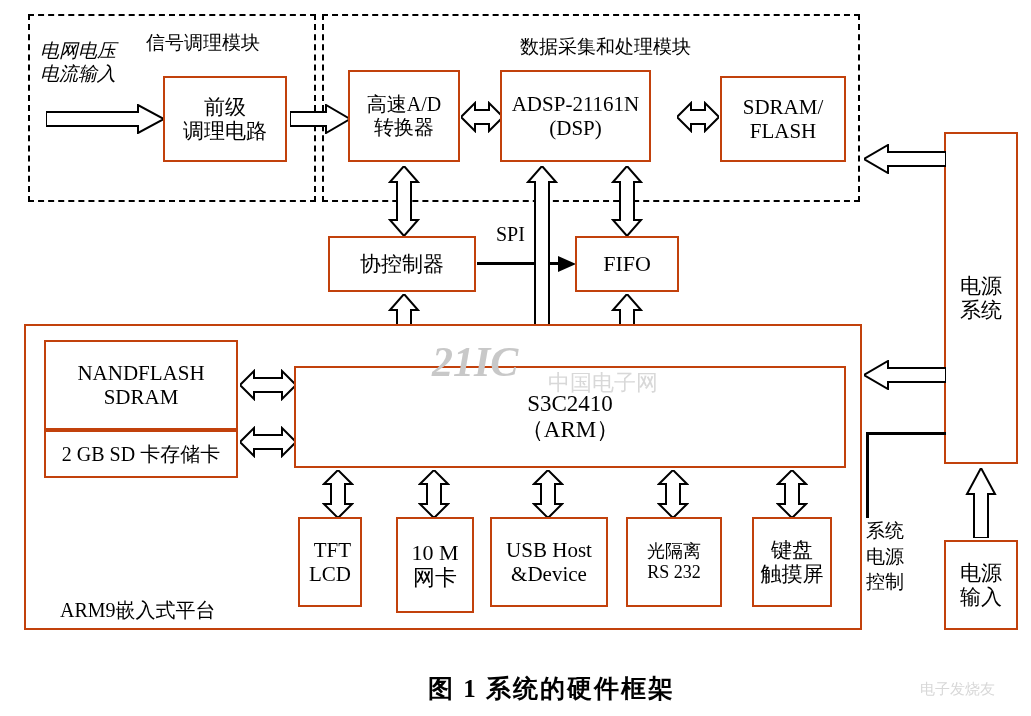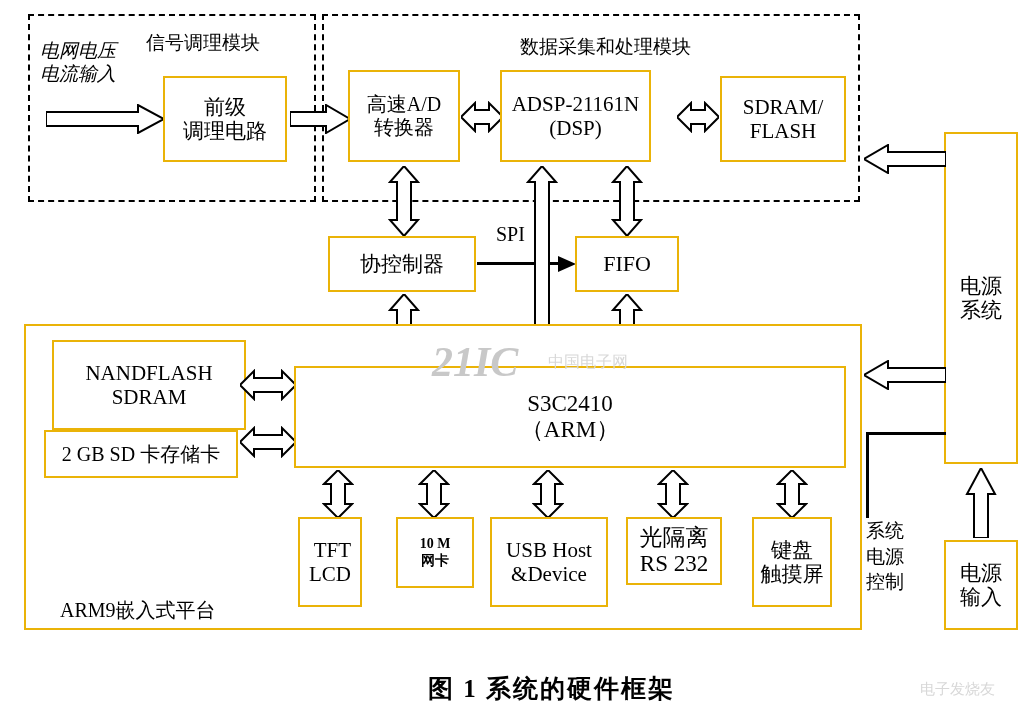--- a/index.html
+++ b/index.html
@@ -11,21 +11,21 @@
     position: relative;
     width: 1031px;
     height: 716px;
     background: #ffffff;
     font-family: "Liberation Serif", serif;
     color: #000000;
     overflow: hidden;
   }
   .box {
     position: absolute;
-    border: 2px solid #eab308;
+    border: 2px solid #c2410c;
     background: #fff;
     display: flex;
     align-items: center;
     justify-content: center;
     text-align: center;
     line-height: 1.15;
     box-sizing: border-box;
   }
   .dashed {
     position: absolute;
@@ -187,21 +187,21 @@
 
   <div class="arrow" style="left:526px; top:166px;">
     <svg width="32" height="212" viewBox="0 0 32 212">
       <polygon points="16,0 30,16 23,16 23,196 30,196 16,212 2,196 9,196 9,16 2,16" fill="#ffffff" stroke="#000000" stroke-width="2"></polygon>
     </svg>
   </div>
 
   <div class="box" style="left:24px; top:324px; width:838px; height:306px;"></div>
   <div class="plain lbl" style="left:60px; top:550px; width:230px; font-size:20px; text-align:left;margin-top:48px;">ARM9嵌入式平台</div>
 
-  <div class="box lbl" style="left:44px; top:340px; width:194px; height:90px; font-size:21px;margin-left:8px;">NANDFLASH
+  <div class="box lbl" style="left:44px; top:340px; width:194px; height:90px; font-size:21px;">NANDFLASH
 SDRAM</div>
 
   <div class="box lbl" style="left:44px; top:430px; width:194px; height:48px; font-size:20px;">2 GB SD 卡存储卡</div>
 
   <div class="arrow" style="left:240px; top:369px;">
     <svg width="56" height="32" viewBox="0 0 56 32">
       <polygon points="0,16 14,2 14,9 42,9 42,2 56,16 42,30 42,23 14,23 14,30" fill="#ffffff" stroke="#000000" stroke-width="2"></polygon>
     </svg>
   </div>
 
@@ -235,28 +235,28 @@
     </svg>
   </div>
   <div class="arrow" style="left:776px; top:470px;">
     <svg width="32" height="48" viewBox="0 0 32 48">
       <polygon points="16,0 30,14 23,14 23,34 30,34 16,48 2,34 9,34 9,14 2,14" fill="#ffffff" stroke="#000000" stroke-width="2"></polygon>
     </svg>
   </div>
 
   <div class="box lbl" style="left:298px; top:517px; width:64px; height:90px; font-size:21px;text-align:right;">TFT
 LCD</div>
-  <div class="box lbl" style="left:396px; top:517px; width:78px; height:71px; font-size:14px;font-weight:bold;">10 M
+  <div class="box lbl" style="left:396px; top:517px; width:78px; height:96px; font-size:22px;">10 M
 网卡</div>
   <div class="box lbl" style="left:490px; top:517px; width:118px; height:90px; font-size:21px;">USB Host
 &amp;Device</div>
-  <div class="box lbl" style="left:626px; top:517px; width:96px; height:68px; font-size:23px;font-family:Liberation Serif, serif;">光隔离
+  <div class="box lbl" style="left:626px; top:517px; width:96px; height:90px; font-size:18px;font-family:Liberation Serif, serif;">光隔离
 RS 232</div>
   <div class="box lbl" style="left:752px; top:517px; width:80px; height:90px; font-size:21px;">键盘
 触摸屏</div>
 
   <div class="wm" style="left:432px; top:338px; font-size:42px; font-style:italic;">21IC</div>
-  <div class="wm2" style="left:548px; top:352px; font-size:16px;">中国电子网</div>
+  <div class="wm2" style="left:548px; top:368px; font-size:22px;">中国电子网</div>
   <div class="wm2" style="left:920px; top:680px; font-size:15px;">电子发烧友</div>
 
   <div class="title" style="left:0; top:672px;margin-left:36px;">图 1   系统的硬件框架</div>
 
 </div>
 
 </body></html>

